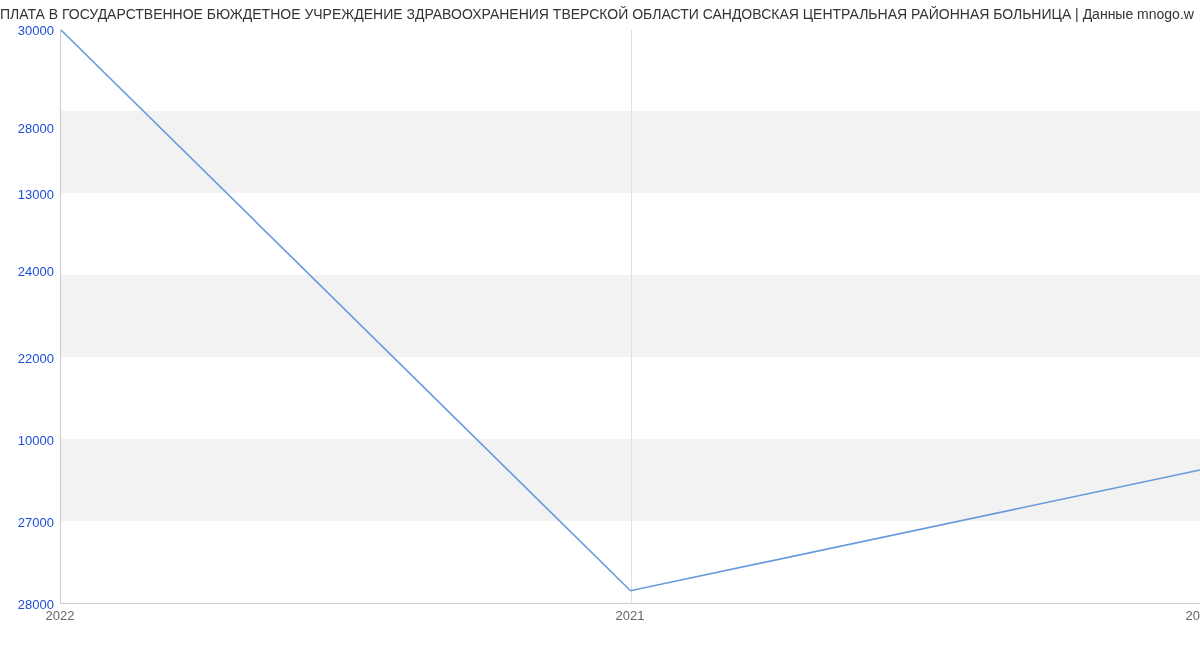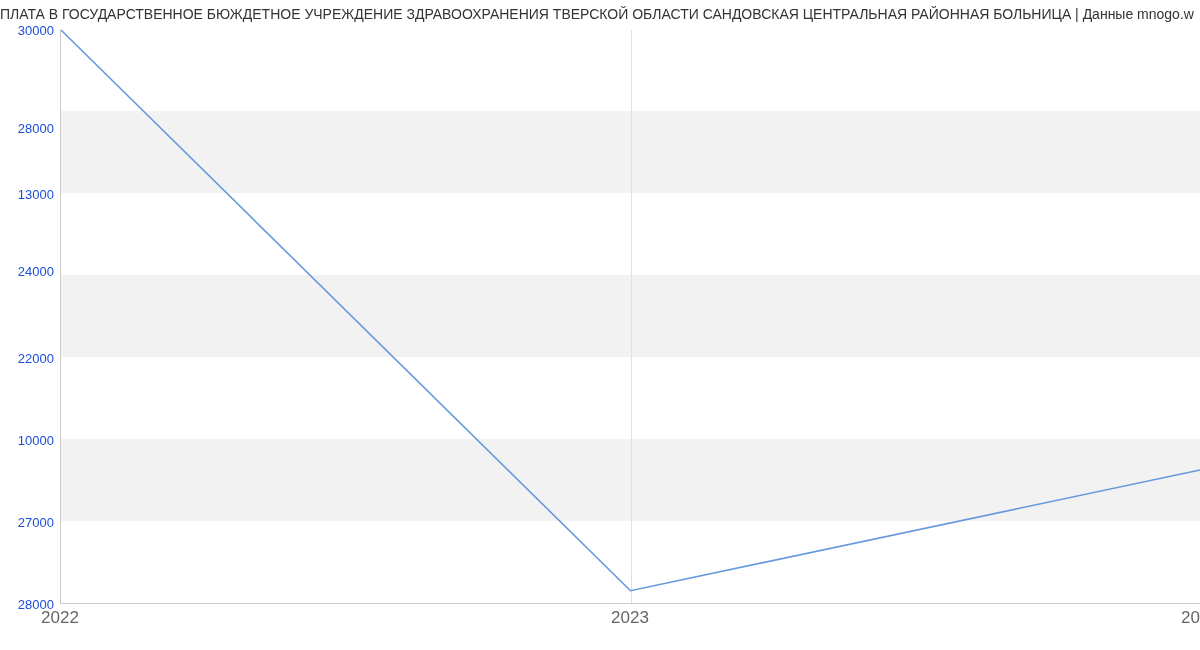--- a/index.html
+++ b/index.html
@@ -57,21 +57,21 @@
     font-size: 13px;
     color: #1d4ed8;
     text-align: right;
     font-family: Verdana, Arial, sans-serif;
     margin-left: 19px;
   }
   .x-tick {
     position: absolute;
     top: 608px;
     transform: translateX(-50%);
-    font-size: 17px;
+    font-size: 13px;
     color: #666666;
     font-family: Verdana, Arial, sans-serif;
   }
   svg.line-svg {
     position: absolute;
     left: 0;
     top: 0;
     width: 100%;
     height: 100%;
     overflow: visible;
@@ -92,21 +92,21 @@
   <div class="y-tick" style="top:604px">28000</div>
   <div class="y-tick" style="top:522px">27000</div>
   <div class="y-tick" style="top:440px">10000</div>
   <div class="y-tick" style="top:358px">22000</div>
   <div class="y-tick" style="top:271px">24000</div>
   <div class="y-tick" style="top:194px">13000</div>
   <div class="y-tick" style="top:128px">28000</div>
   <div class="y-tick" style="top:30px">30000</div>
 
   <div class="x-tick" style="left:60px">2022</div>
-  <div class="x-tick" style="left:630px">2023</div>
+  <div class="x-tick" style="left:630px">2021</div>
   <div class="x-tick" style="left:1200px">2024</div>
 
   <div class="plot">
 
     <div class="band" style="bottom:82px;  height:82px"></div>
     <div class="band" style="bottom:246px; height:82px"></div>
     <div class="band" style="bottom:410px; height:82px"></div>
 
     <div class="gridline-v" style="left:570px"></div>
 

